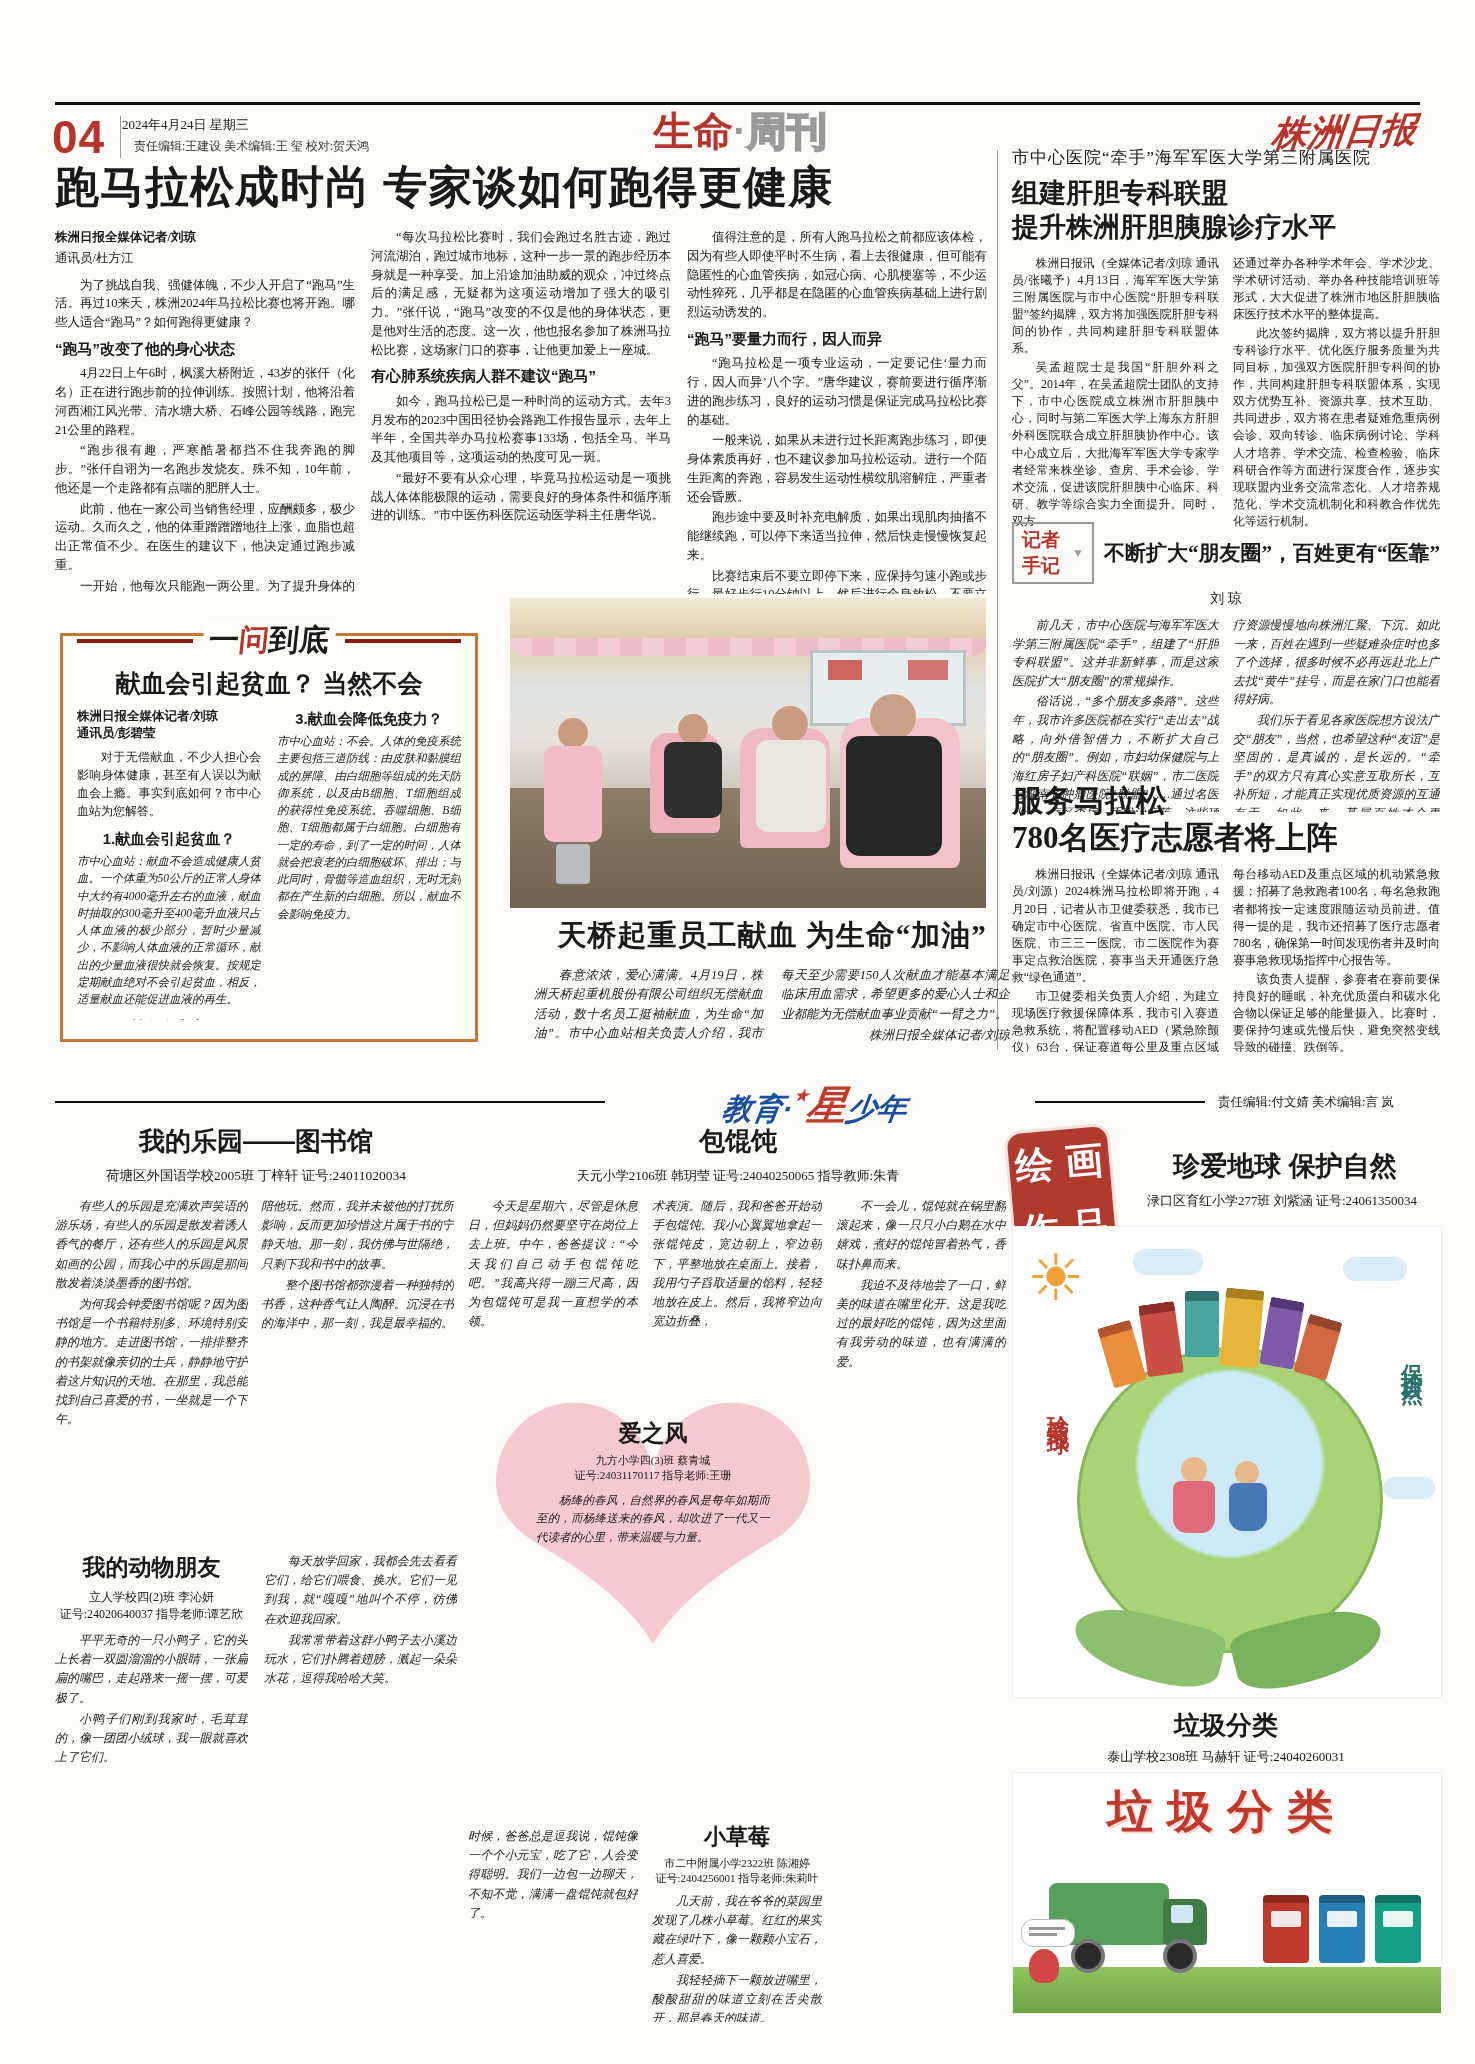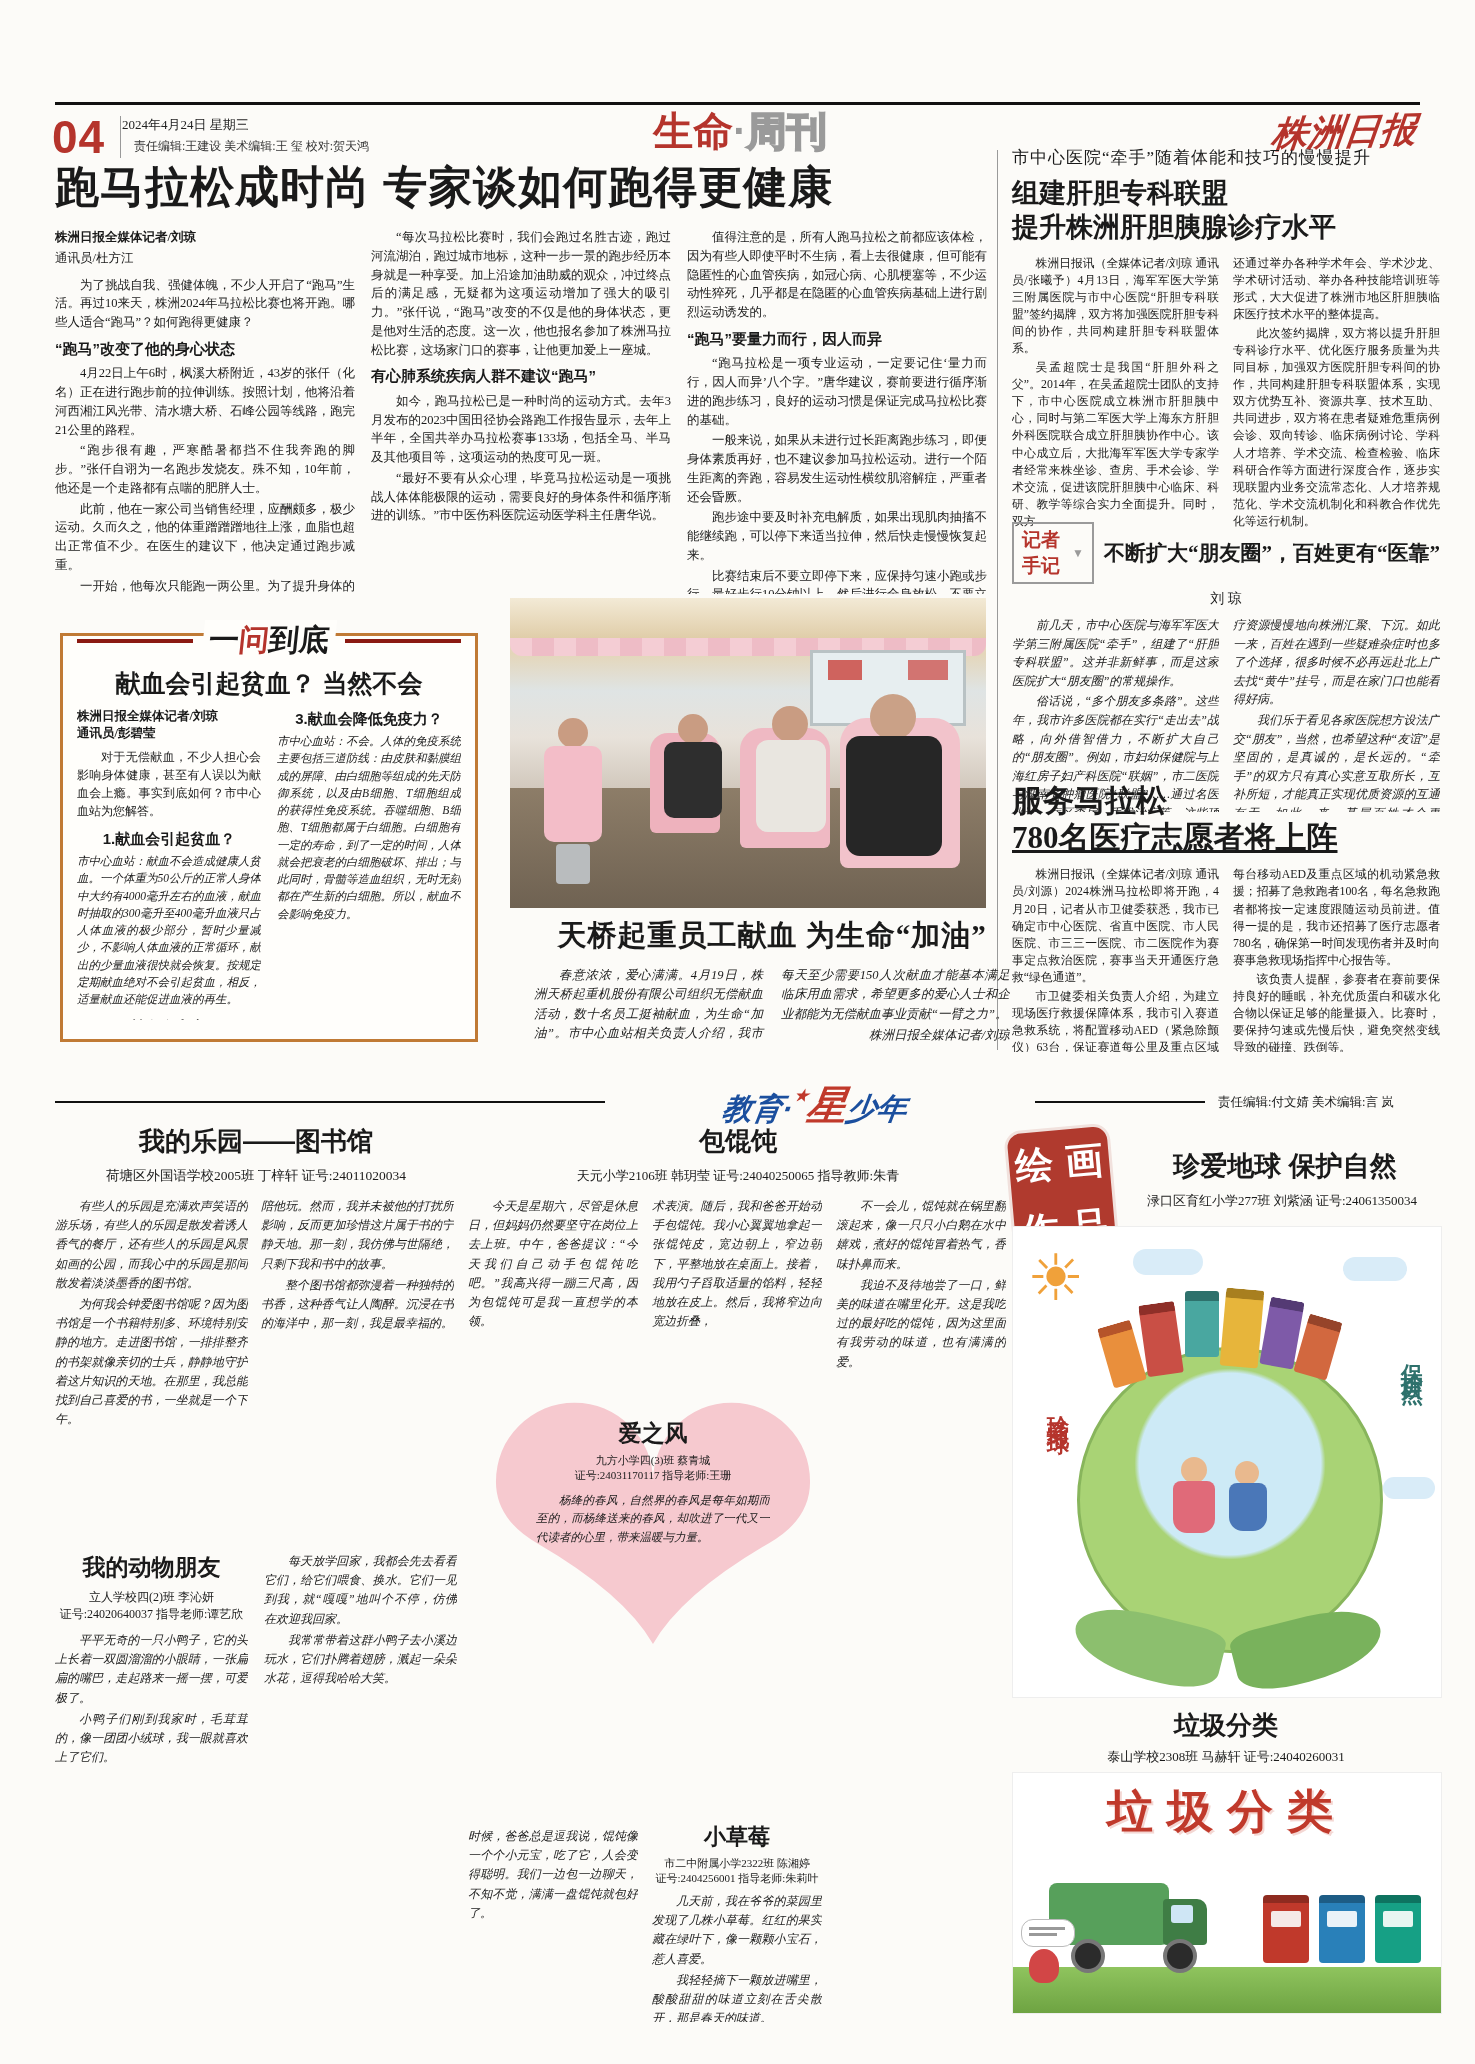--- a/index.html
+++ b/index.html
@@ -78,21 +78,21 @@
       <p>“跑马拉松是一项专业运动，一定要记住‘量力而行，因人而异’八个字。”唐华建议，赛前要进行循序渐进的跑步练习，良好的运动习惯是保证完成马拉松比赛的基础。</p>
       <p>一般来说，如果从未进行过长距离跑步练习，即便身体素质再好，也不建议参加马拉松运动。进行一个陌生距离的奔跑，容易发生运动性横纹肌溶解症，严重者还会昏厥。</p>
       <p>跑步途中要及时补充电解质，如果出现肌肉抽搐不能继续跑，可以停下来适当拉伸，然后快走慢慢恢复起来。</p>
       <p>比赛结束后不要立即停下来，应保持匀速小跑或步行，最好步行10分钟以上，然后进行全身放松，不要立刻坐下或者躺下，以免出现“重力性休克”；不要立刻过量补水，一旦水量过多，血液里钾大量流失，容易昏厥。</p>
     </div>
   </div>
 
   <div class="abs vrule" style="left:997px;top:150px;height:900px;"></div>
 
   <div class="abs" style="left:1012px;top:146px;width:428px;">
-    <div style="font-size:17px;letter-spacing:1px;">市中心医院“牵手”随着体能和技巧的慢慢提升</div>
+    <div style="font-size:17px;letter-spacing:1px;">市中心医院“牵手”海军军医大学第三附属医院</div>
     <div style="font-size:27px;font-weight:900;margin-top:8px;line-height:1.25;">组建肝胆专科联盟</div>
     <div style="font-size:27px;font-weight:900;line-height:1.25;">提升株洲肝胆胰腺诊疗水平</div>
     <div class="colrow" style="gap:14px;margin-top:10px;height:288px;">
       <div class="bodytext" style="width:207px;font-size:11.8px;line-height:1.45;">
         <p>株洲日报讯（全媒体记者/刘琼 通讯员/张曦予）4月13日，海军军医大学第三附属医院与市中心医院“肝胆专科联盟”签约揭牌，双方将加强医院肝胆专科间的协作，共同构建肝胆专科联盟体系。</p>
         <p>吴孟超院士是我国“肝胆外科之父”。2014年，在吴孟超院士团队的支持下，市中心医院成立株洲市肝胆胰中心，同时与第二军医大学上海东方肝胆外科医院联合成立肝胆胰协作中心。该中心成立后，大批海军军医大学专家学者经常来株坐诊、查房、手术会诊、学术交流，促进该院肝胆胰中心临床、科研、教学等综合实力全面提升。同时，双方</p>
       </div>
       <div class="bodytext" style="width:207px;font-size:11.8px;line-height:1.45;">
         <p class="noind">还通过举办各种学术年会、学术沙龙、学术研讨活动、举办各种技能培训班等形式，大大促进了株洲市地区肝胆胰临床医疗技术水平的整体提高。</p>
         <p>此次签约揭牌，双方将以提升肝胆专科诊疗水平、优化医疗服务质量为共同目标，加强双方医院肝胆专科间的协作，共同构建肝胆专科联盟体系，实现双方优势互补、资源共享、技术互助、共同进步，双方将在患者疑难危重病例会诊、双向转诊、临床病例讨论、学科人才培养、学术交流、检查检验、临床科研合作等方面进行深度合作，逐步实现联盟内业务交流常态化、人才培养规范化、学术交流机制化和科教合作优先化等运行机制。</p>
@@ -116,21 +116,21 @@
       </div>
       <div class="bodytext kai" style="width:207px;font-size:12px;line-height:1.55;">
         <p class="noind">疗资源慢慢地向株洲汇聚、下沉。如此一来，百姓在遇到一些疑难杂症时也多了个选择，很多时候不必再远赴北上广去找“黄牛”挂号，而是在家门口也能看得好病。</p>
         <p>我们乐于看见各家医院想方设法广交“朋友”，当然，也希望这种“友谊”是坚固的，是真诚的，是长远的。“牵手”的双方只有真心实意互取所长，互补所短，才能真正实现优质资源的互通有无。如此一来，基层百姓才会更有“医靠”。</p>
       </div>
     </div>
   </div>
 
   <div class="abs" style="left:1012px;top:782px;width:428px;">
     <div style="font-size:31px;font-weight:900;line-height:1.2;">服务马拉松</div>
-    <div style="font-size:31px;font-weight:900;line-height:1.2;text-decoration:underline;">780名医疗志愿者将上阵</div>
+    <div style="font-size:31px;font-weight:900;line-height:1.2;">780名医疗志愿者将上阵</div>
     <div class="colrow" style="gap:14px;margin-top:10px;height:186px;">
       <div class="bodytext" style="width:207px;font-size:11.8px;line-height:1.45;">
         <p>株洲日报讯（全媒体记者/刘琼 通讯员/刘源）2024株洲马拉松即将开跑，4月20日，记者从市卫健委获悉，我市已确定市中心医院、省直中医院、市人民医院、市三三一医院、市二医院作为赛事定点救治医院，赛事当天开通医疗急救“绿色通道”。</p>
         <p>市卫健委相关负责人介绍，为建立现场医疗救援保障体系，我市引入赛道急救系统，将配置移动AED（紧急除颤仪）63台，保证赛道每公里及重点区域AED覆盖；招募了救护员200名，负责</p>
       </div>
       <div class="bodytext" style="width:207px;font-size:11.8px;line-height:1.45;">
         <p class="noind">每台移动AED及重点区域的机动紧急救援；招募了急救跑者100名，每名急救跑者都将按一定速度跟随运动员前进。值得一提的是，我市还招募了医疗志愿者780名，确保第一时间发现伤者并及时向赛事急救现场指挥中心报告等。</p>
         <p>该负责人提醒，参赛者在赛前要保持良好的睡眠，补充优质蛋白和碳水化合物以保证足够的能量摄入。比赛时，要保持匀速或先慢后快，避免突然变线导致的碰撞、跌倒等。</p>
       </div>
     </div>

